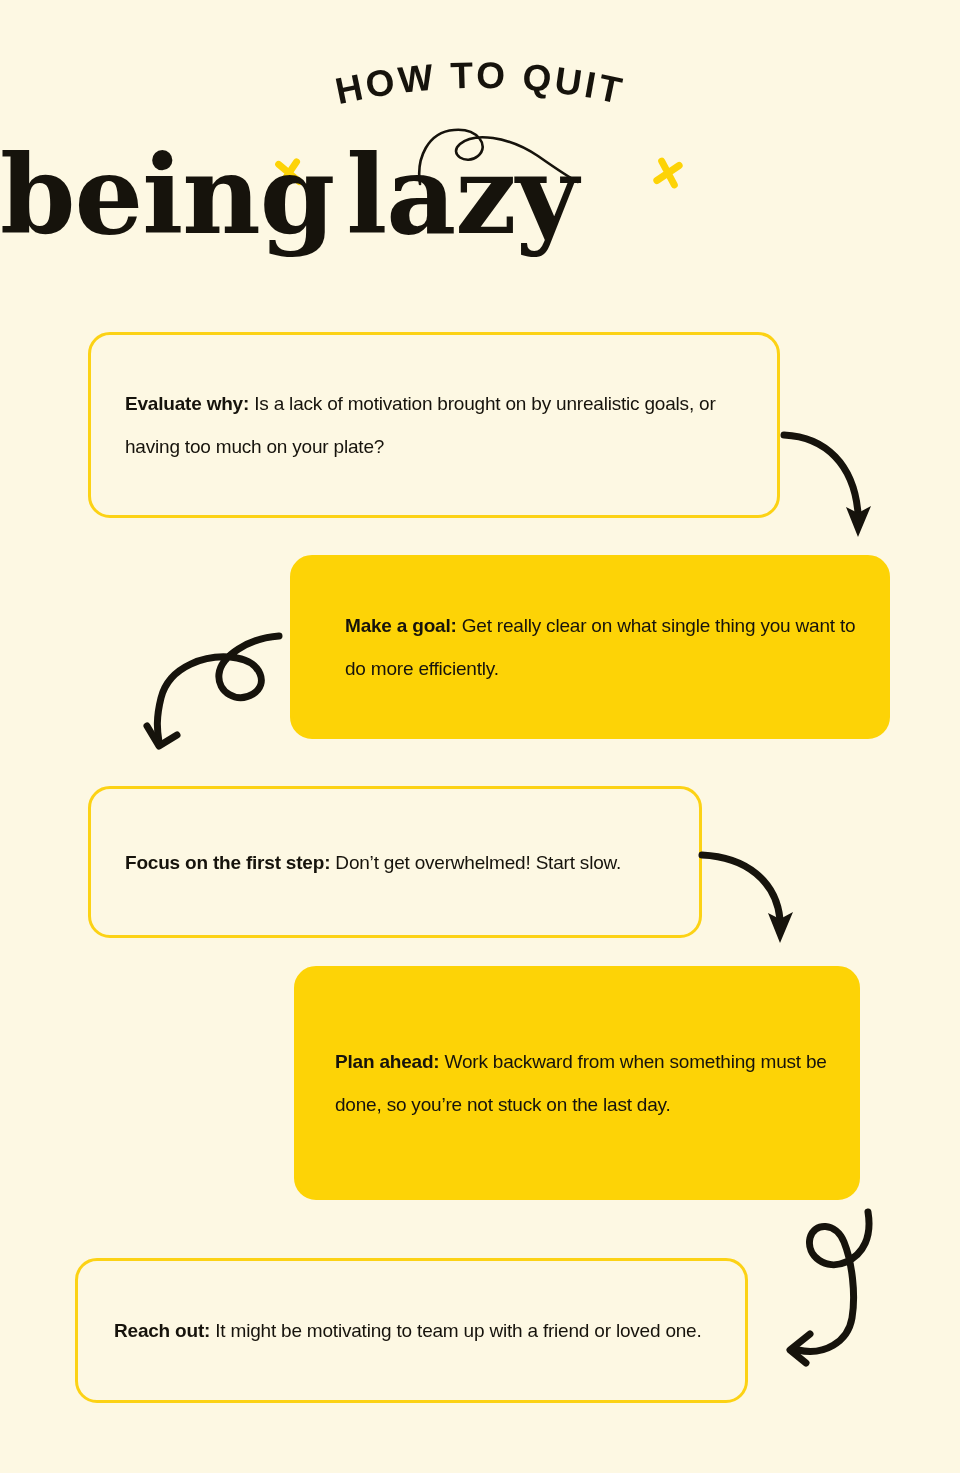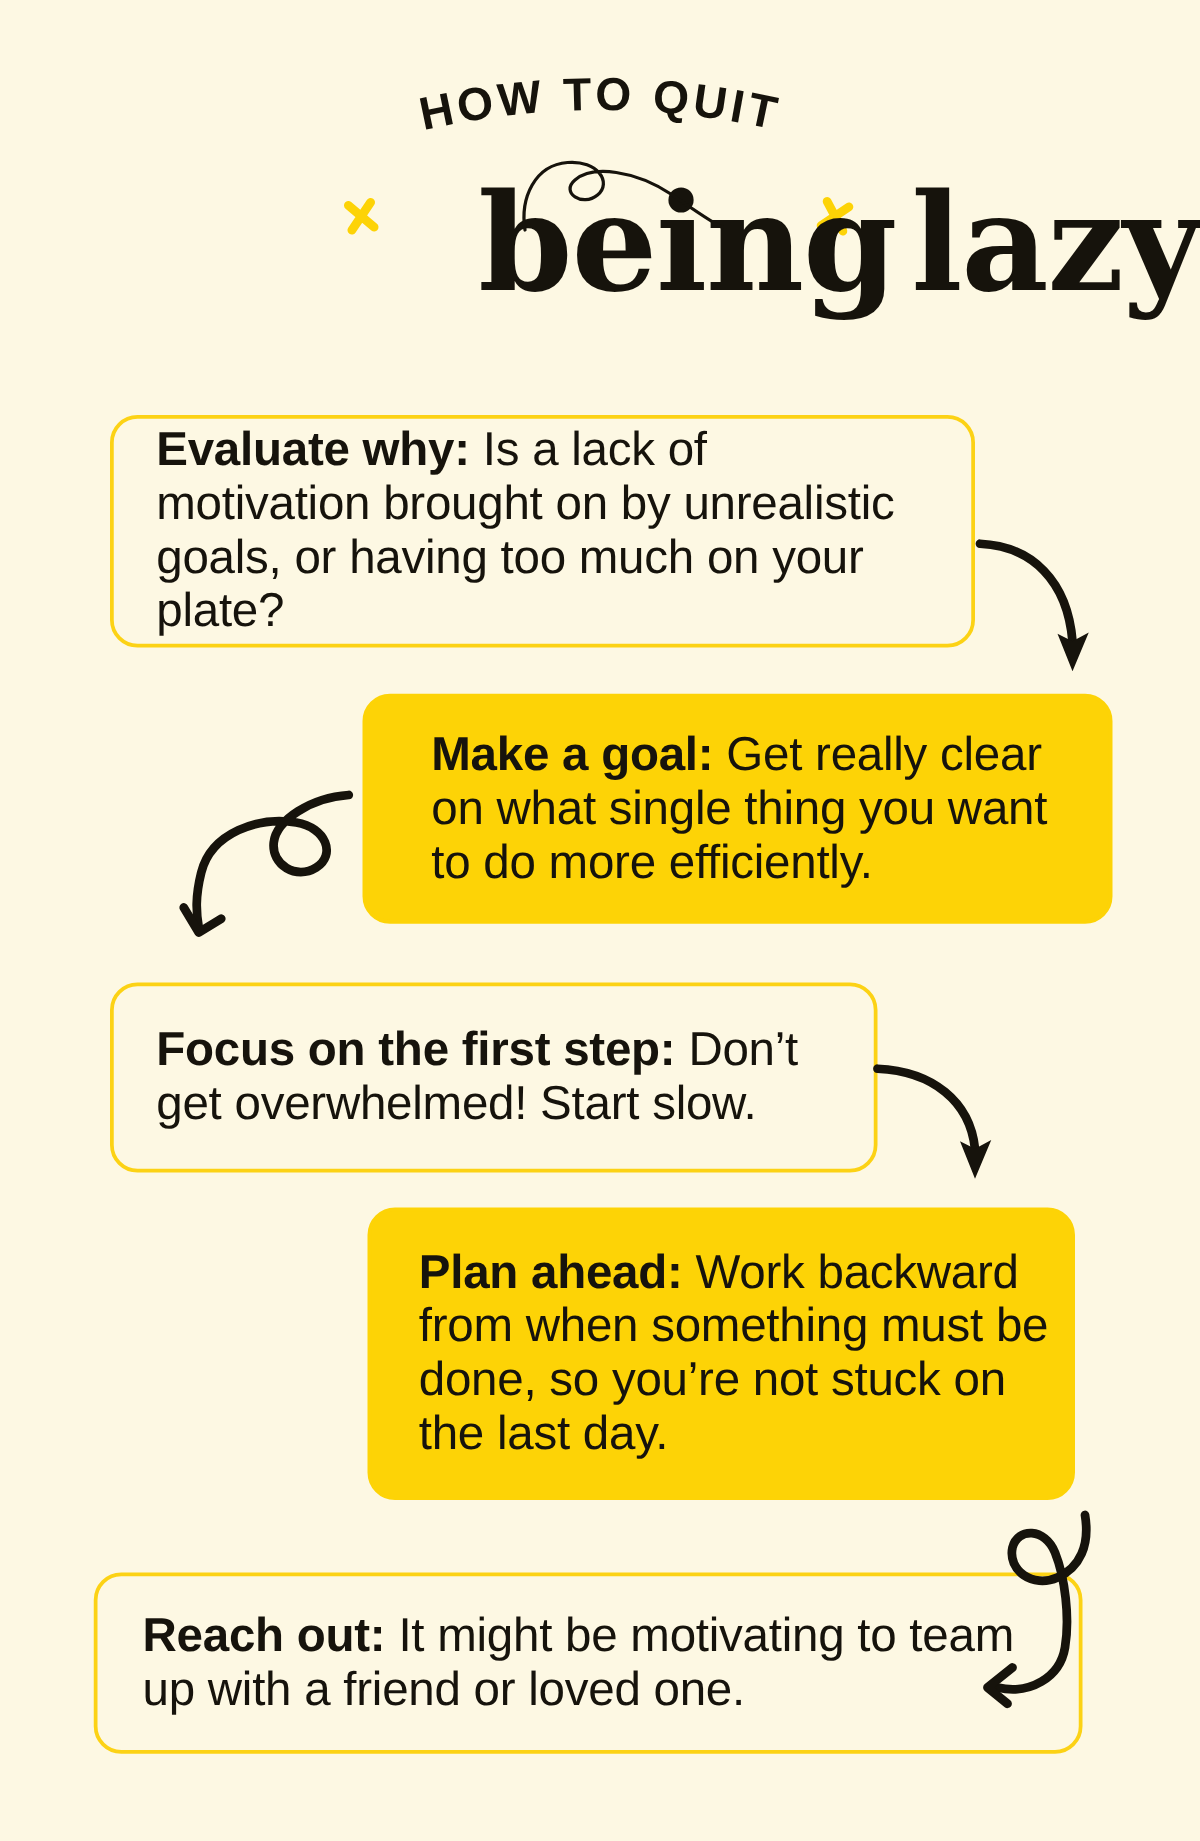--- a/index.html
+++ b/index.html
@@ -63,21 +63,21 @@
   }
   .xmark.left  { left: 273px; top: 97px;  transform: rotate(-8deg); }
   .xmark.right { left: 652px; top: 97px;  transform: rotate(14deg); }
 
   .wordmark-wrap {
     position: absolute;
     left: 0;
     top: 125px;
     width: 960px;
     height: 160px;
-    text-align: right;
+    text-align: left;
   }
   .wordmark {
     font-family: "DejaVu Serif", serif;
     font-weight: bold;
     font-size: 108px;
     line-height: 140px;
     color: #16130C;
     letter-spacing: -1px;
     white-space: nowrap;
     display: inline-block;
@@ -97,21 +97,21 @@
   
   .card {
     position: absolute;
     box-sizing: border-box;
     border-radius: 22px;
     display: flex;
     align-items: center;
   }
   .card .card-text {
     font-family: "Liberation Sans", sans-serif;
-    font-size: 38px;
+    font-size: 19px;
     line-height: 43px;
     color: #16130C;
     letter-spacing: -0.2px;
     margin: 0;
     padding: 0;
   }
   .card .lead {
     font-weight: bold;
   }
 
@@ -122,21 +122,21 @@
   .card.filled {
     background: #FDD306;
     border: 3px solid #FDD306;
   }
 
   
   #card-1 { left: 88px;  top: 332px;  width: 692px; height: 186px; padding: 0 34px; }
   #card-2 { left: 290px; top: 555px;  width: 600px; height: 184px; padding: 0 30px; }
   #card-3 { left: 88px;  top: 786px;  width: 614px; height: 152px; padding: 0 34px; }
   #card-4 { left: 294px; top: 966px;  width: 566px; height: 234px; padding: 0 16px; }
-  #card-5 { left: 75px;  top: 1258px; width: 791px; height: 145px; padding: 0 36px; }
+  #card-5 { left: 75px;  top: 1258px; width: 673px; height: 145px; padding: 0 36px; }
 
   #card-2 .card-text,
   #card-4 .card-text { padding-left: 22px; }
 
   
   .arrow {
     position: absolute;
     overflow: visible;
     pointer-events: none;
   }

